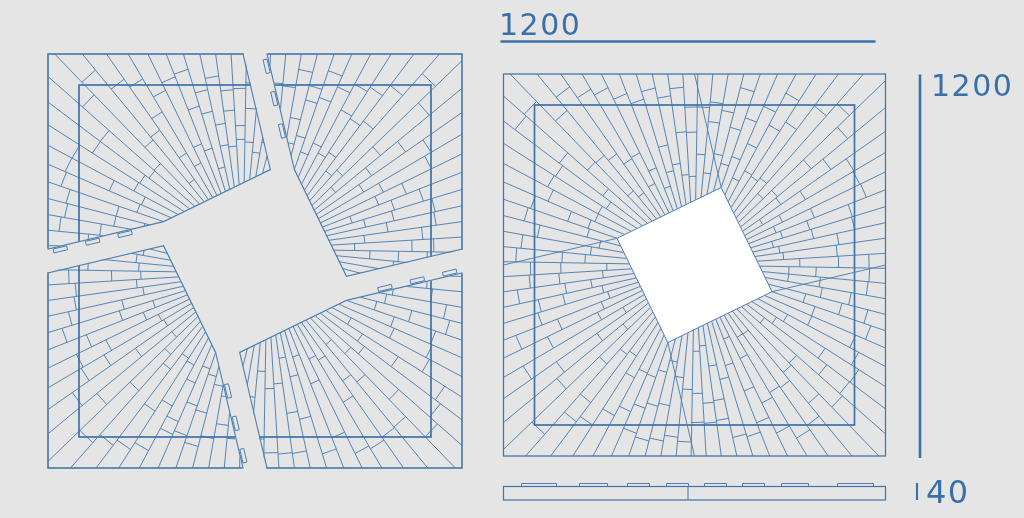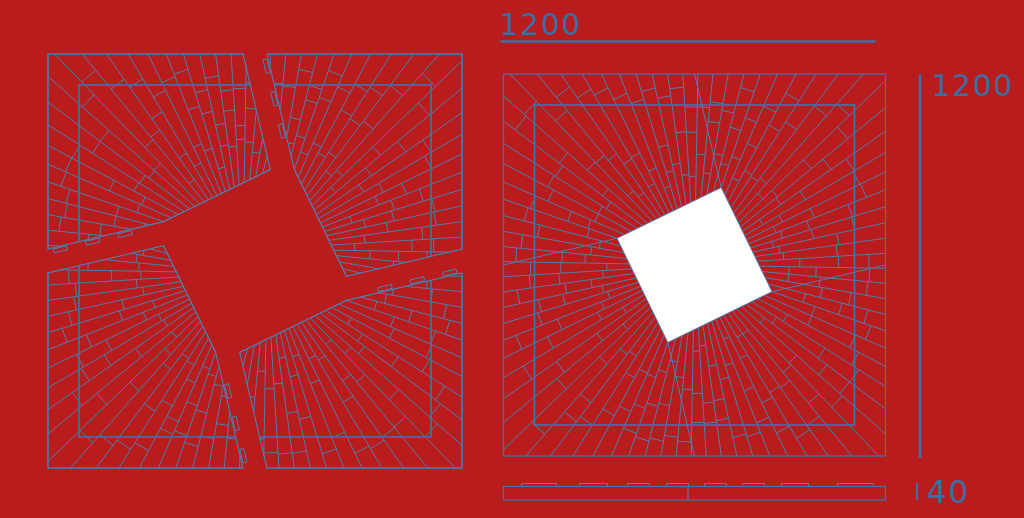--- a/index.html
+++ b/index.html
@@ -4,21 +4,21 @@
 <style>
   html, body {
     margin: 0;
     padding: 0;
     background: #ffffff;
   }
   .canvas {
     position: relative;
     width: 1024px;
     height: 518px;
-    background: #b91c1c;
+    background: #e5e5e5;
     overflow: hidden;
     font-family: "DejaVu Sans", sans-serif;
   }
   svg { display: block; }
   .dim-text {
     font-family: "DejaVu Sans", sans-serif;
     font-size: 30px;
     letter-spacing: 1.5px;
     fill: var(--dim-color, #3a70a8);
   }

